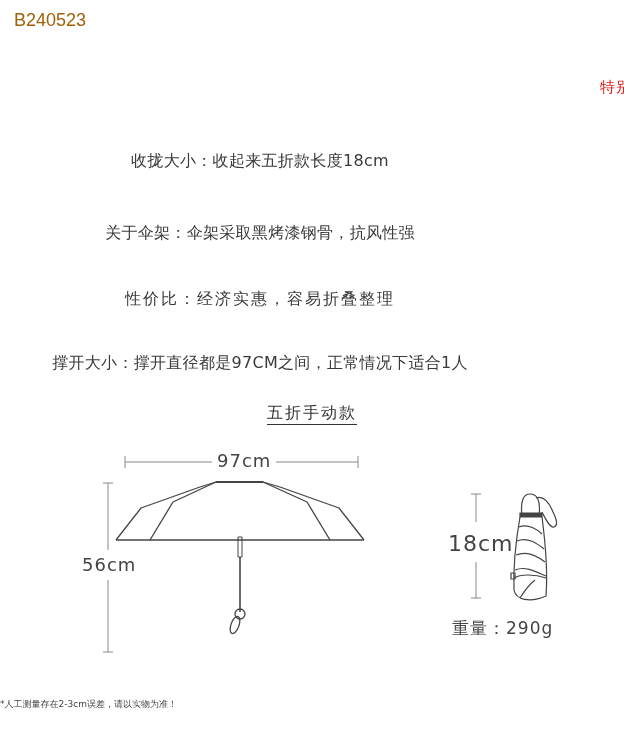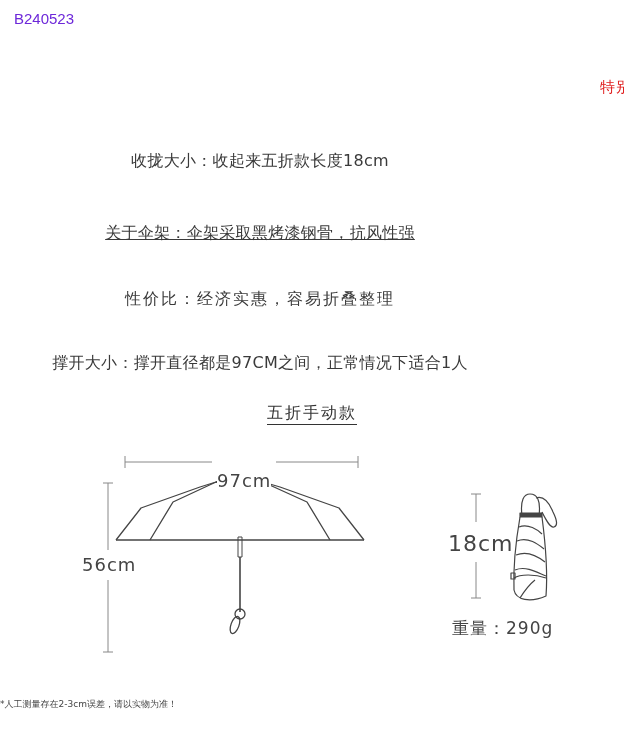--- a/index.html
+++ b/index.html
@@ -3,33 +3,33 @@
 <meta charset="utf-8">
 <style>
   html, body { margin: 0; padding: 0; background: #ffffff; }
   body {
     width: 624px; height: 739px; position: relative; overflow: hidden;
     font-family: "DejaVu Sans", "Liberation Sans", sans-serif;
     color: #333333;
   }
   .abs { position: absolute; }
   .code {
-    left: 14px; top: 10px; font-size: 15px; color: #6d28d9;
+    left: 14px; top: 10px; font-size: 18px; color: #a16207;
     font-family: "Liberation Sans", sans-serif;
   }
   .title {
     left: 0; width: 624px; top: 78px; text-align: right;
     font-size: 15px; color: #e02020; letter-spacing: 1px; margin-left: 40px;
   }
   .line {
     left: 0; width: 520px; text-align: center; font-size: 16px; color: #3a3a3a;
     letter-spacing: 0.3px;
   }
   .l1 { top: 151px; }
-  .l2 { top: 223px; text-decoration: underline; }
+  .l2 { top: 223px; }
   .l3 { top: 289px; letter-spacing: 2px; }
   .l4 { top: 353px; }
   .subtitle {
     left: 0; width: 624px; top: 403px; text-align: center;
   }
   .subtitle span {
     font-size: 16px; color: #333; letter-spacing: 2px;
     border-bottom: 1.5px solid #333; padding-bottom: 2px;
   }
   .dim-label {
@@ -113,18 +113,18 @@
     <path d="M517,541 C528,536 539,545 544,549"></path>
     <path d="M516,555 C528,550 540,558 545,562"></path>
     <path d="M515,570 C527,565 540,574 546,576"></path>
 
     <path d="M514,578 C520,574 535,574 546,578"></path>
     <rect x="511" y="573" width="4" height="6"></rect>
     <path d="M520,598 C525,590 530,584 535,580"></path>
   </g>
 </svg>
 
-<div class="abs dim-label" style="left:217px; top:450px;margin-top:20px;">97cm</div>
+<div class="abs dim-label" style="left:217px; top:450px;">97cm</div>
 <div class="abs dim-label" style="left:82px; top:554px;text-align:right;">56cm</div>
 <div class="abs dim-label" style="left:448px; top:531px; font-size:22px;">18cm</div>
 <div class="abs dim-label" style="left:452px; top:617px; font-size:17px;">重量：290g</div>
 
 <div class="abs note">*人工测量存在2-3cm误差，请以实物为准！</div>
 
 </body></html>

